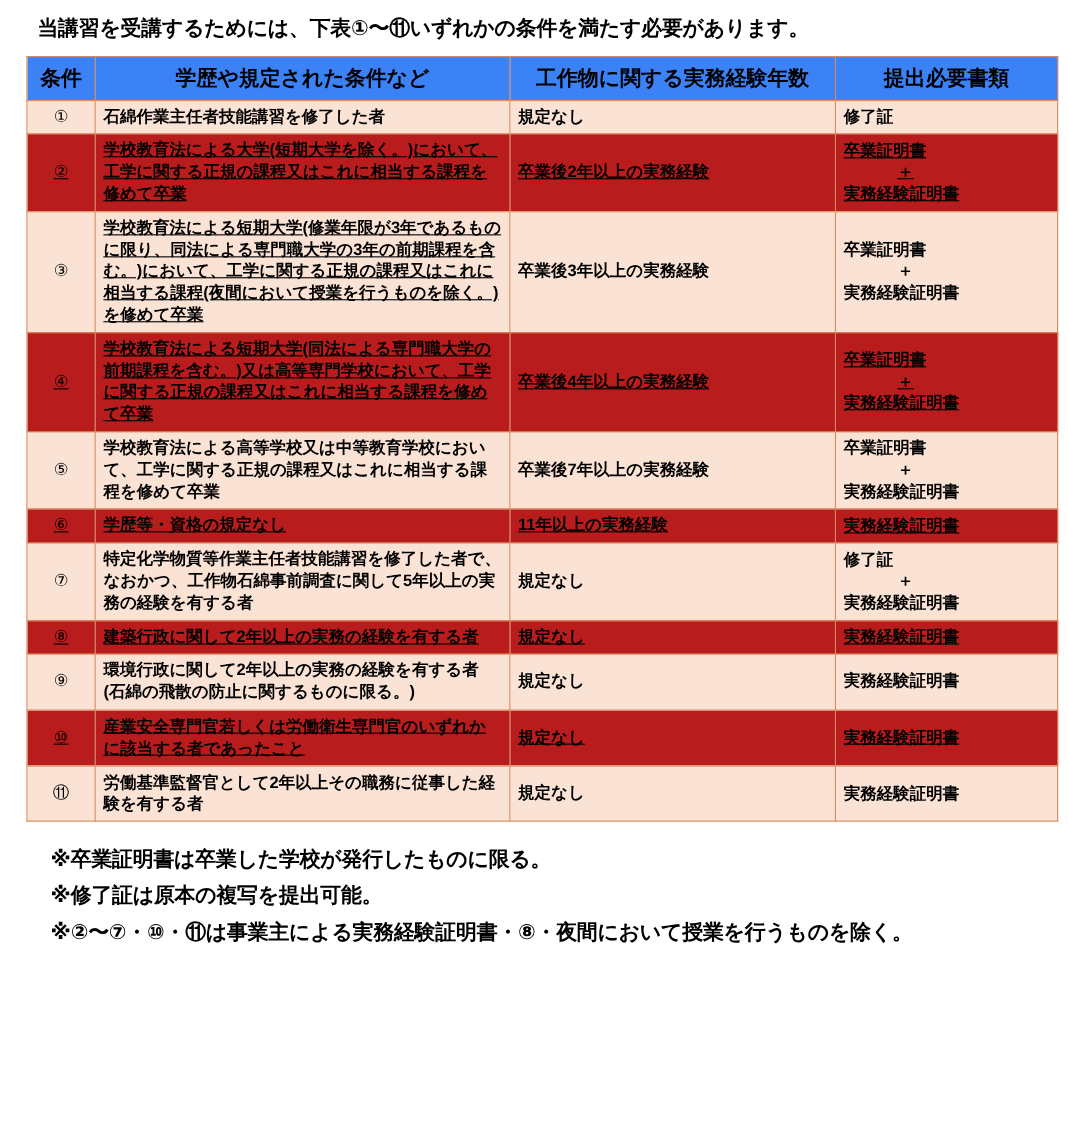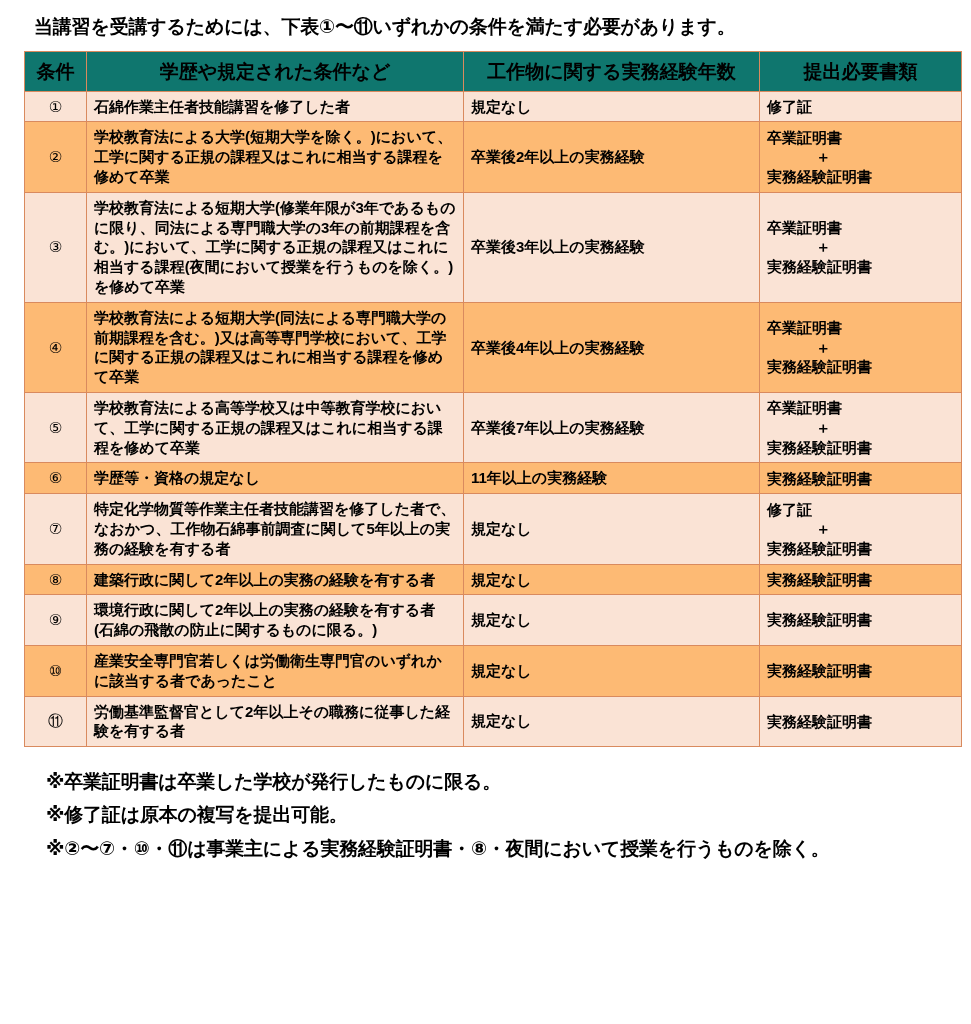--- a/index.html
+++ b/index.html
@@ -36,21 +36,21 @@
   }
   table.cond th, table.cond td {
     border: 1px solid #d98a5e;
     padding: 5px 7px;
     vertical-align: middle;
     font-size: 15px;
     line-height: 1.32;
     box-sizing: border-box;
   }
   table.cond th {
-    background: #0f766e;
+    background: #3b82f6;
     font-weight: bold;
     font-size: 19px;
     text-align: center;
     padding: 7px 4px;
   }
   col.c-num  { width: 62px; }
   col.c-edu  { width: 377px; }
   col.c-exp  { width: 296px; }
   col.c-doc  { width: 202px; }
 
@@ -69,21 +69,22 @@
     font-weight: bold;
   }
   td.doc {
     text-align: left;
     font-weight: bold;
   }
   tr.shade td {
     background: #fae3d5;
   }
   tr.plain td {
-    background: #fdba74;
+    background: #b91c1c;
+    text-decoration: underline;
   }
   .doc-lines {
     display: block;
     line-height: 1.3;
   }
   .plus {
     display: block;
     text-align: center;
     width: 7.5em;
     font-weight: bold;
@@ -139,21 +140,21 @@
           <td class="exp">卒業後2年以上の実務経験</td>
           <td class="doc">
             <span class="doc-lines">卒業証明書</span>
             <span class="plus">＋</span>
             <span class="doc-lines">実務経験証明書</span>
           </td>
         </tr>
         <tr class="shade">
           <td class="num">③</td>
           <td class="edu">
-            <span style="display: block;">学校教育法による短期大学(修業年限が3年であるものに限り、同法による専門職大学の3年の前期課程を含む。)において、工学に関する正規の課程又はこれに相当する課程(夜間において授業を行うものを除く。)を修めて卒業</span>
+            <span style="display: block; text-decoration: underline;">学校教育法による短期大学(修業年限が3年であるものに限り、同法による専門職大学の3年の前期課程を含む。)において、工学に関する正規の課程又はこれに相当する課程(夜間において授業を行うものを除く。)を修めて卒業</span>
           </td>
           <td class="exp">卒業後3年以上の実務経験</td>
           <td class="doc">
             <span class="doc-lines">卒業証明書</span>
             <span class="plus">＋</span>
             <span class="doc-lines">実務経験証明書</span>
           </td>
         </tr>
         <tr class="plain">
           <td class="num">④</td>

